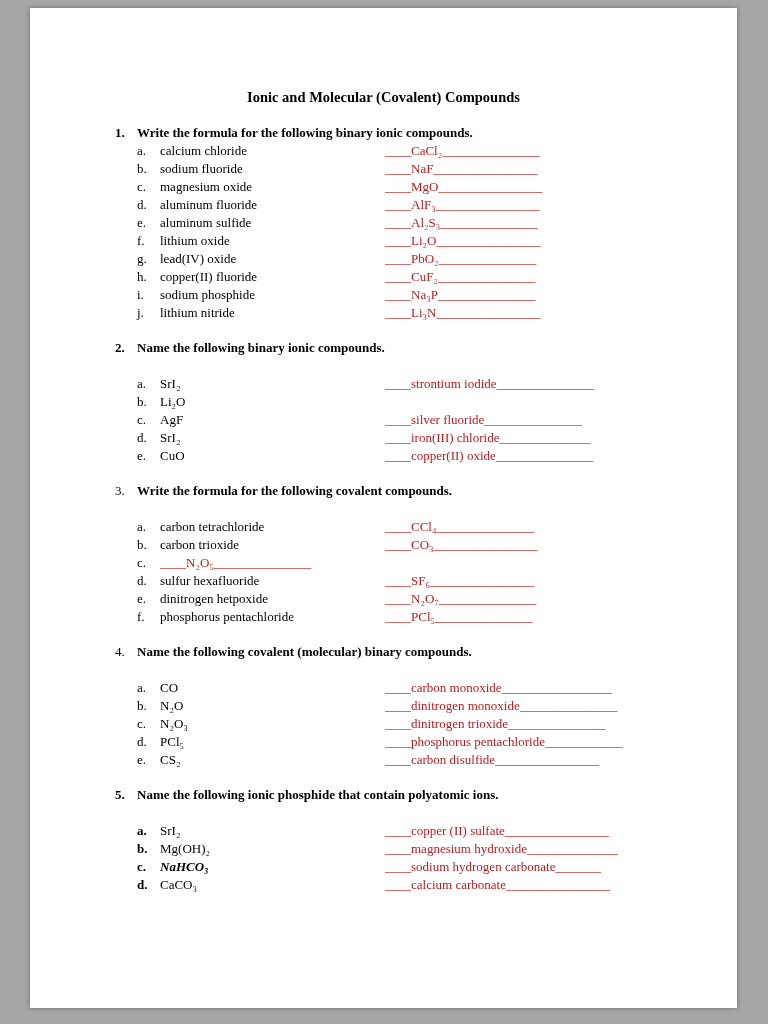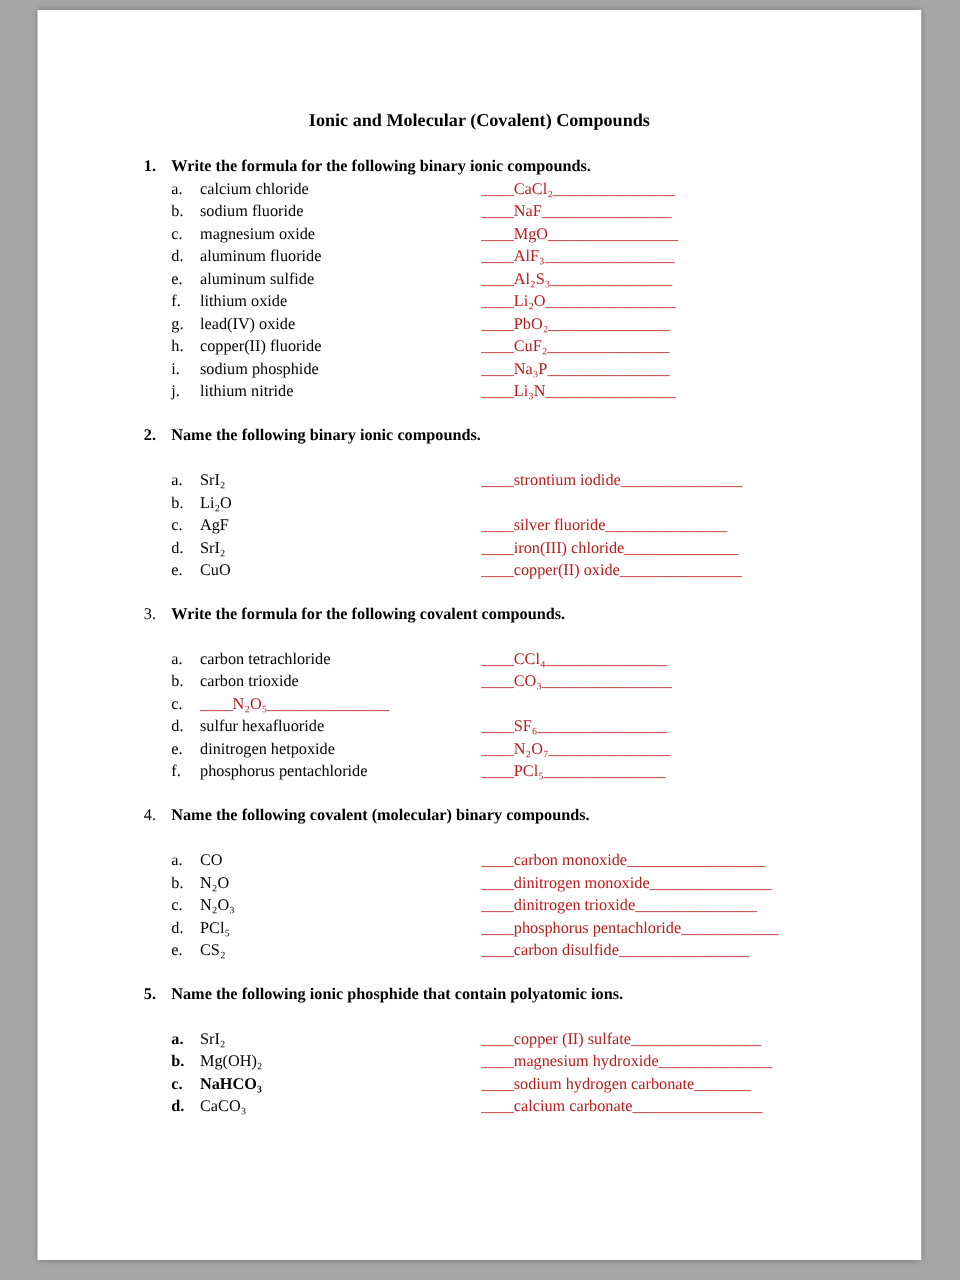--- a/index.html
+++ b/index.html
@@ -26,21 +26,21 @@
   .q-header { display: flex; font-weight: bold; white-space: nowrap; }
   .q-num { width: 22px; flex: none; }
   .question.num-normal .q-num { font-weight: normal; }
   .items { margin-top: 18px; }
   .question.first .items { margin-top: 0; }
   .item { display: flex; white-space: nowrap; height: 18px; padding-left: 22px; }
   .i-letter { width: 23px; flex: none; }
   .i-label { width: 225px; flex: none; }
   .i-answer { color: #b91c1c; }
   .question.q5 .i-letter { font-weight: bold; }
-  .i-label.bold { font-weight: bold; }
+  .i-label.bold { font-weight: bold; font-style: italic; }
 </style>
 </head>
 <body>
 
 <div class="page">
 
   <div class="title-block">
     <div class="title-line">Ionic and Molecular (Covalent) Compounds</div>
   </div>
 

